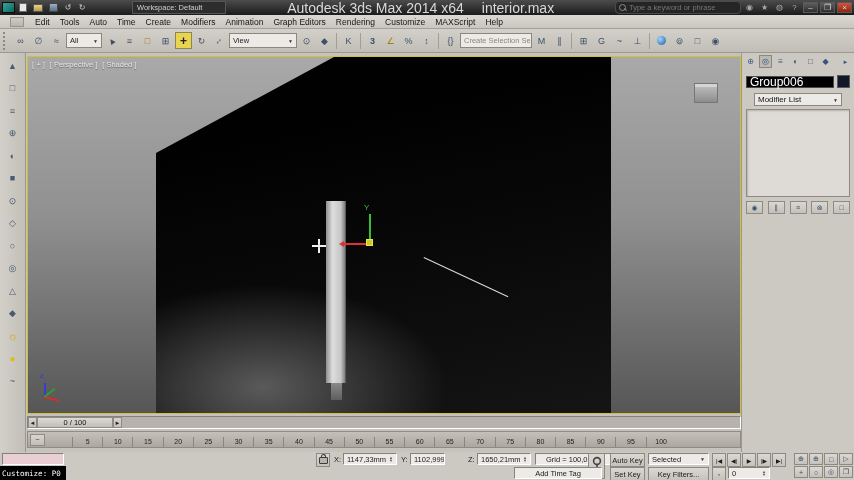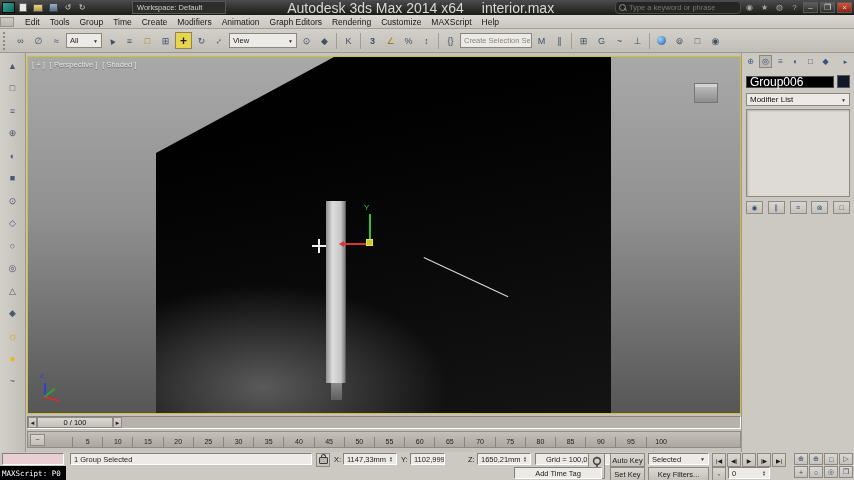--- a/index.html
+++ b/index.html
@@ -32,21 +32,21 @@
   .icbtn{color:#a8a8a8;font-size:8px;width:13px;text-align:center}
   .wbtn{width:15px;height:11px;border:1px solid #5a5a5a;box-sizing:border-box;
     background:linear-gradient(#5f5f5f,#2e2e2e);color:#ddd;font-size:8px;line-height:9px;
     text-align:center}
   #close-btn{background:linear-gradient(#d0543c,#8e2512)}
   .spacer{flex:1}
 
   
   #menubar{position:absolute;left:0;top:15px;width:854px;height:14px;
     background:linear-gradient(#dbd8d2,#c9c5bf);border-bottom:1px solid #a3a099;
-    display:flex;align-items:center;padding-left:0;box-sizing:border-box}
+    display:flex;align-items:center;padding-left:10px;box-sizing:border-box}
   #menubar-grip{width:14px;height:10px;background:linear-gradient(#cfccc6,#b8b4ae);
     border:1px solid #989younger491;border:1px solid #98948d;box-sizing:border-box;margin-right:6px}
   .menu{font-size:8.5px;color:#161616;padding:0 5px;white-space:nowrap}
 
   
   #toolbar{position:absolute;left:0;top:29px;width:854px;height:24px;
     background:linear-gradient(#d3cfc9,#c1bdb7);border-bottom:1px solid #9d9992;
     display:flex;align-items:center;gap:1px;padding:0 3px;box-sizing:border-box}
   #toolbar-grip{width:4px;height:18px;border-left:2px dotted #8d8982;margin-right:2px}
   .tbi{width:17px;height:17px;flex:none;display:flex;align-items:center;justify-content:center;
@@ -114,21 +114,21 @@
   #rpanel{position:absolute;left:741px;top:53px;width:113px;height:399px;background:#ccc8c2;
     border-left:1px solid #9d9992;box-sizing:border-box}
   #cp-tabs{display:flex;gap:2px;padding:2px 2px 0;align-items:center}
   .cptab{width:13px;height:13px;display:flex;align-items:center;justify-content:center;
     font-size:8px;color:#35557a;border:1px solid transparent;box-sizing:border-box}
   .cptab.active{background:#bcb8b2;border:1px solid #8b877f}
   #cp-name-row{display:flex;gap:3px;margin:7px 4px 0;align-items:center}
   #obj-name{flex:1;height:12px;background:#000;border:1px solid #4a4a4a;color:#fff;
     font-size:12px;display:flex;align-items:center;padding:0 3px;box-sizing:border-box}
   #obj-color{width:13px;height:13px;background:#11182a;border:1px solid #5a5a5a;box-sizing:border-box}
-  #modlist{margin:5px 4px 0;height:13px;background:#eceae6;border:1px solid #8b877f;
+  #modlist{margin:5px 12px 0;height:13px;background:#eceae6;border:1px solid #8b877f;
     font-size:8px;color:#111;display:flex;align-items:center;justify-content:space-between;
     padding:0 3px;box-sizing:border-box}
   #modstack{margin:3px 4px 0;height:86px;background:#dedbd6;border:1px solid #8f8b84;
     box-shadow:inset 1px 1px 2px rgba(0,0,0,.18)}
   #stackbtns{margin:4px 4px 0;display:flex;gap:2px;justify-content:space-between}
   .sbtn{width:17px;height:13px;background:linear-gradient(#dad6d0,#c4c0ba);
     border:1px solid #8f8b84;box-sizing:border-box;font-size:7px;color:#33506e;
     display:flex;align-items:center;justify-content:center}
 
   
@@ -206,21 +206,21 @@
   <span class="icbtn">?</span>
   <div class="wbtn">–</div>
   <div class="wbtn">❐</div>
   <div class="wbtn" id="close-btn">×</div>
 </div>
 
 <div id="menubar">
   <div id="menubar-grip"></div>
   <span class="menu">Edit</span>
   <span class="menu">Tools</span>
-  <span class="menu">Group</span>
+  <span class="menu">Auto</span>
   <span class="menu">Time</span>
   <span class="menu">Create</span>
   <span class="menu">Modifiers</span>
   <span class="menu">Animation</span>
   <span class="menu">Graph Editors</span>
   <span class="menu">Rendering</span>
   <span class="menu">Customize</span>
   <span class="menu">MAXScript</span>
   <span class="menu">Help</span>
 </div>
@@ -376,21 +376,20 @@
   <span class="tick">80</span>
   <span class="tick">85</span>
   <span class="tick">90</span>
   <span class="tick">95</span>
   <span class="tick">100</span>
 </div>
 
 <div id="status">
 
   <div class="f" id="listener" style="left:2px;top:1px;width:62px"></div>
-  <div class="f" style="left:70px;top:1px;width:242px">1 Group Selected</div>
   <div class="btn" style="left:316px;top:1px;width:14px" id="lockbtn">
       <span class="lock"></span>
     </div>
   <span class="lbl" style="left:334px;top:1px">X:</span>
   <div class="f" style="left:343px;top:1px;width:54px">
     <span>1147,33mm</span>
     <span class="spin">
         <span>▲</span>
         <span>▼</span>
       </span>
@@ -423,21 +422,21 @@
   <div class="f" style="left:648px;top:1px;width:61px;justify-content:space-between">
     <span>Selected</span>
     <span class="caret">▼</span>
   </div>
   <div class="btn pb" style="left:712px;top:1px;width:14px">|◀</div>
   <div class="btn pb" style="left:727px;top:1px;width:14px">◀|</div>
   <div class="btn pb" style="left:742px;top:1px;width:14px">▶</div>
   <div class="btn pb" style="left:757px;top:1px;width:14px">|▶</div>
   <div class="btn pb" style="left:772px;top:1px;width:14px">▶|</div>
 
-  <div id="overlay-fn">MAXScript: P0</div>
+  <div id="overlay-fn">Customize: P0</div>
   <div class="f" style="left:514px;top:15px;width:88px;justify-content:center">Add Time Tag</div>
   <div class="btn" style="left:610px;top:15px;width:35px">Set Key</div>
   <div class="btn" style="left:648px;top:15px;width:61px">Key Filters...</div>
   <div class="btn gl" style="left:712px;top:15px;width:14px;font-size:7px" data-glyph="◦"></div>
   <div class="f" style="left:728px;top:15px;width:42px">
     <span>0</span>
     <span class="spin">
         <span>▲</span>
         <span>▼</span>
       </span>

